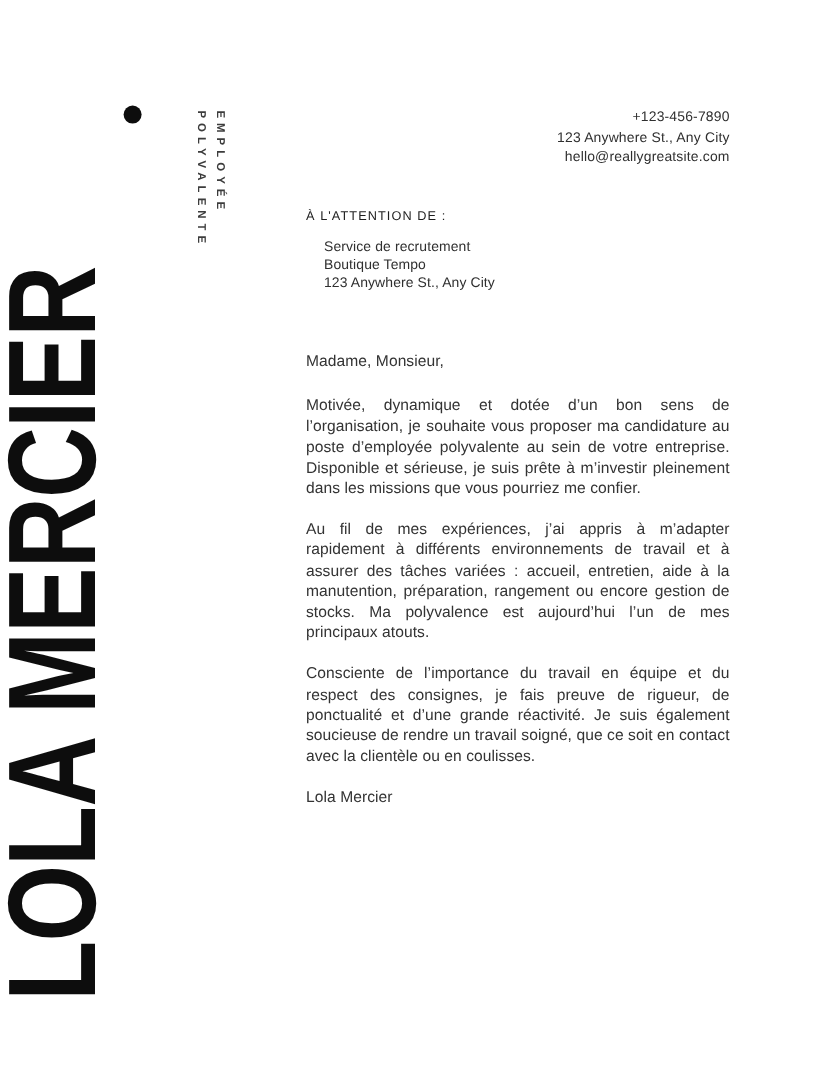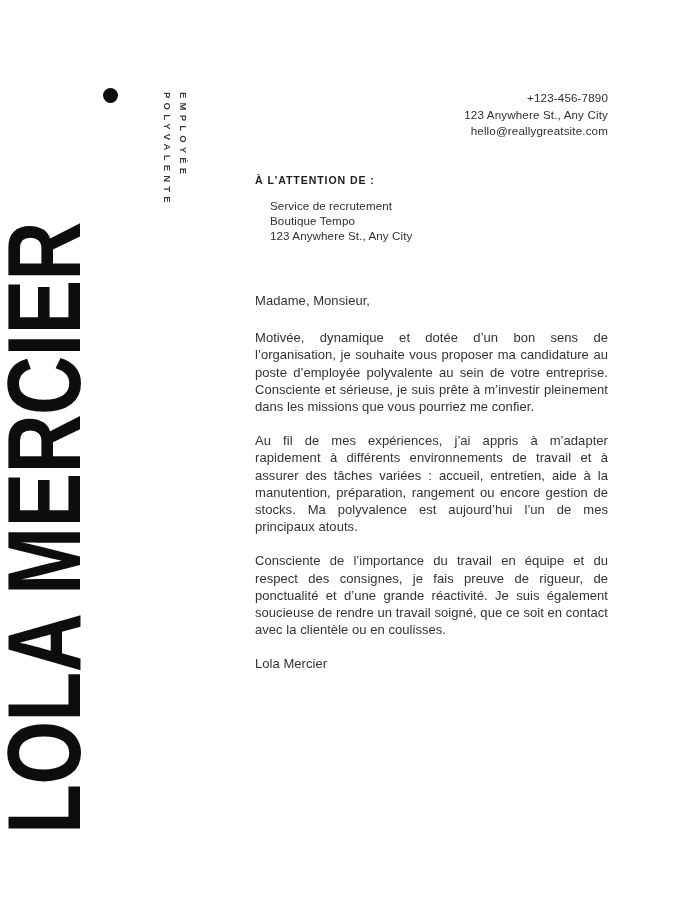--- a/index.html
+++ b/index.html
@@ -94,21 +94,21 @@
     line-height: 16.5px;
     letter-spacing: 0.15px;
   }
   .contact div { white-space: nowrap; }
 
   .attn-label {
     position: absolute;
     left: 255px;
     top: 174px;
     font-size: 10.6px;
-    font-weight: bold;
+    font-weight: normal;
     letter-spacing: 0.9px;
     color: #1d1d1d;
   }
 
   .recipient {
     position: absolute;
     left: 270px;
     top: 199px;
     font-size: 11.6px;
     line-height: 14.8px;
@@ -169,19 +169,19 @@
 
   <div class="attn-label">À L'ATTENTION DE :</div>
   <div class="recipient">
     <div>Service de recrutement</div>
     <div>Boutique Tempo</div>
     <div>123 Anywhere St., Any City</div>
   </div>
 
   <div class="letter">
     <p class="salutation">Madame, Monsieur,</p>
-    <p class="para">Motivée, dynamique et dotée d’un bon sens de l’organisation, je souhaite vous proposer ma candidature au poste d’employée polyvalente au sein de votre entreprise. Consciente et sérieuse, je suis prête à m’investir pleinement dans les missions que vous pourriez me confier.</p>
+    <p class="para">Motivée, dynamique et dotée d’un bon sens de l’organisation, je souhaite vous proposer ma candidature au poste d’employée polyvalente au sein de votre entreprise. Disponible et sérieuse, je suis prête à m’investir pleinement dans les missions que vous pourriez me confier.</p>
     <p class="para">Au fil de mes expériences, j’ai appris à m’adapter rapidement à différents environnements de travail et à assurer des tâches variées : accueil, entretien, aide à la manutention, préparation, rangement ou encore gestion de stocks. Ma polyvalence est aujourd’hui l’un de mes principaux atouts.</p>
     <p class="para">Consciente de l’importance du travail en équipe et du respect des consignes, je fais preuve de rigueur, de ponctualité et d’une grande réactivité. Je suis également soucieuse de rendre un travail soigné, que ce soit en contact avec la clientèle ou en coulisses.</p>
     <p class="signature">Lola Mercier</p>
   </div>
 
 </div>
 
 </body></html>

